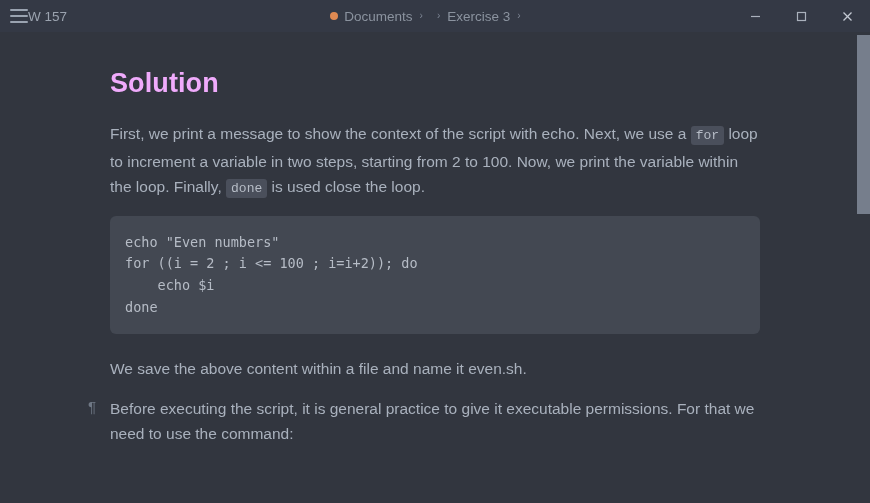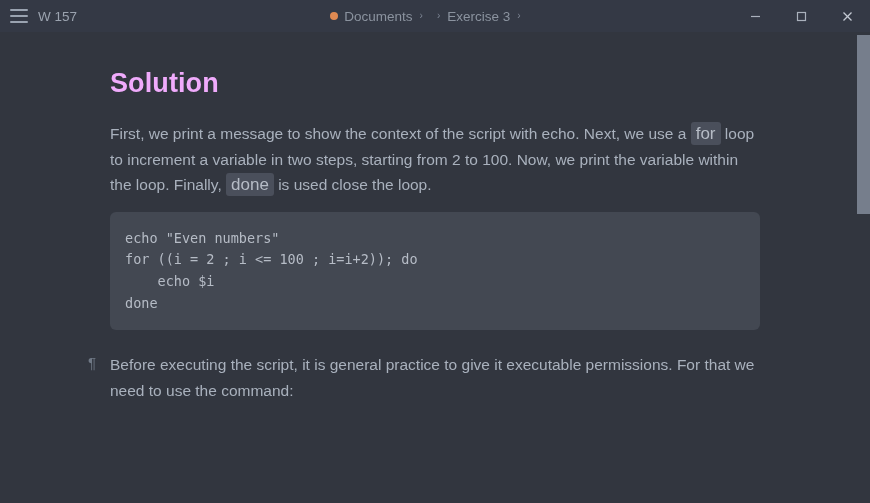--- a/index.html
+++ b/index.html
@@ -21,21 +21,20 @@
     position: relative;
     height: 32px;
     background: #343945;
     display: flex;
     align-items: center;
     flex: none;
   }
   .tb-left {
     display: flex;
     align-items: center;
-    gap: 10px;
     padding-left: 10px;
     flex: none;
   }
   .hamburger {
     width: 18px;
     height: 14px;
     display: flex;
     flex-direction: column;
     justify-content: space-between;
     cursor: pointer;
@@ -131,22 +130,22 @@
     margin-top: 28px;
     margin-bottom: 20px;
   }
   p.para {
     font-size: 15.5px;
     line-height: 25.5px;
     color: #a9b1bd;
     margin: 0 0 14px 0;
   }
   code.inline {
-    font-family: Liberation Sans, sans-serif;
-    font-size: 17px;
+    font-family: Liberation Mono, monospace;
+    font-size: 13px;
     background: #4a4f5b;
     color: #b6bcc6;
     padding: 2px 5px;
     border-radius: 3px;
     white-space: nowrap;
   }
   pre.codeblock {
     background: #434852;
     border-radius: 6px;
     margin: 0 0 22px 0;
@@ -241,20 +240,23 @@
     </div>
 
 
     <div class="block">
       <pre class="codeblock">echo "Even numbers"
 for ((i = 2 ; i &lt;= 100 ; i=i+2)); do
     echo $i
 done</pre>
     </div>
 
+    <div class="block">
+      <p class="para">We save the above content within a file and name it even.sh.</p>
+    </div>
 
     <div class="block">
       <span class="pilcrow">¶</span>
       <p class="para">Before executing the script, it is general practice to give it executable permissions. For that we need to use the command:</p>
     </div>
 
   </div>
 
   <div class="scrollbar-track">
     <div class="scrollbar-thumb"></div>

